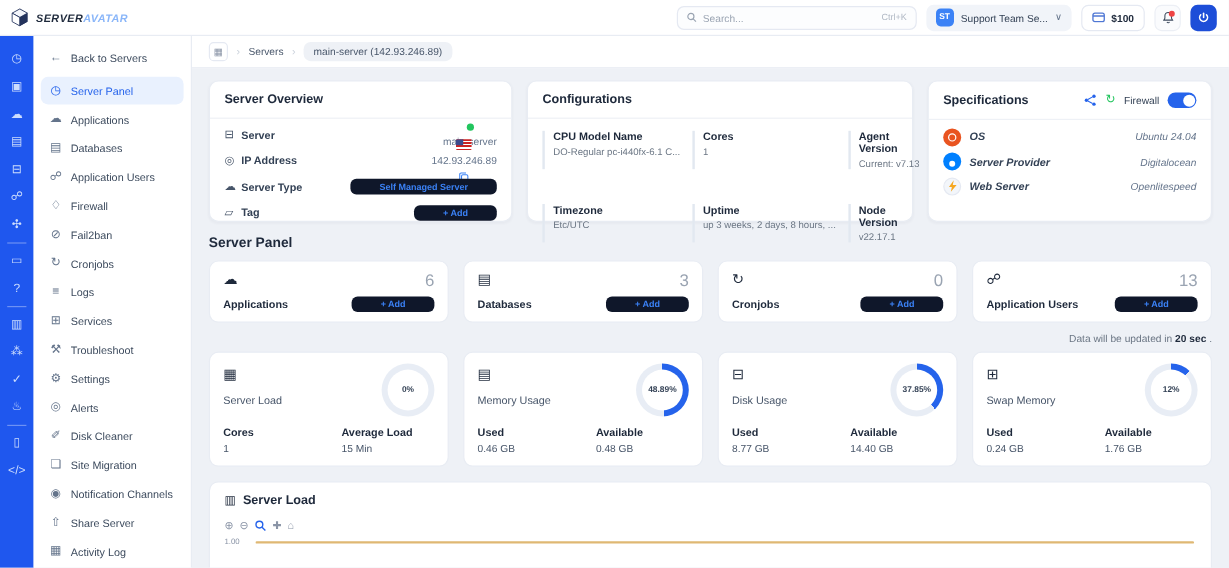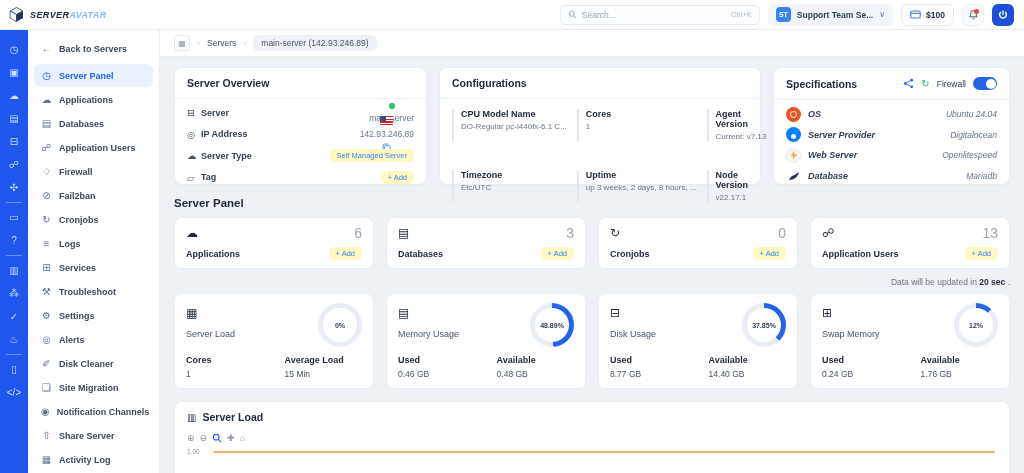--- a/index.html
+++ b/index.html
@@ -17,21 +17,21 @@
   .searchbox { display:flex; align-items:center; gap:5px; width:200px; height:20px;
     border:1px solid #e5e9f2; border-radius:6px; background:#fcfdfe; padding:0 7px; }
   .searchbox input { border:0; outline:0; background:transparent; flex:1; font-size:8.5px; color:#334155;
     font-family:"Liberation Sans","DejaVu Sans",sans-serif; }
   .searchbox input::placeholder { color:#9aa4b2; }
   .kbd { font-size:7.5px; color:#b0b8c4; }
   .userchip { display:flex; align-items:center; gap:6px; height:22px; background:#f1f4f9;
     border-radius:6px; padding:0 8px; cursor:pointer; }
   .avatar { width:15px; height:15px; border-radius:4px; background:#3b82f6; color:#fff;
     font-size:7px; font-weight:bold; display:flex; align-items:center; justify-content:center; }
-  .username { font-size:8.5px; font-weight:bold; color:#334155; }
+  .username { font-size:8.5px; font-weight:normal; color:#334155; }
   .chev { font-size:8px; color:#64748b; }
   .balance { display:flex; align-items:center; gap:5px; height:22px; border:1px solid #e5e9f2;
     border-radius:6px; padding:0 8px; font-size:8.5px; font-weight:bold; color:#1e293b; background:#fff; cursor:pointer; }
   .bellbtn { position:relative; width:22px; height:22px; border:1px solid #eceff5; border-radius:6px;
     background:#fafbfd; display:flex; align-items:center; justify-content:center; cursor:pointer; }
   .belldot { position:absolute; top:4px; right:4px; width:5px; height:5px; border-radius:50%; background:#ef4444; }
   .powerbtn { width:22px; height:22px; border-radius:6px; background:#1d4ed8; display:flex;
     align-items:center; justify-content:center; cursor:pointer; }
 
   
@@ -40,21 +40,21 @@
   .rail-icon { width:28px; height:23px; color:#cdddfd; font-size:10px; display:flex;
     align-items:center; justify-content:center; cursor:pointer; }
   .rail-div { width:16px; border-top:1px solid rgba(255,255,255,.35); margin:3px 0; }
 
   
   .sidebar { position:fixed; top:30px; left:28px; width:132px; height:443px; background:#fff;
     border-right:1px solid #e8ecf3; padding:7px 6px; }
   .side-item { display:flex; align-items:center; gap:7px; height:23px; padding:0 7px;
     border-radius:6px; cursor:pointer; margin-bottom:1px; }
   .si-icon { font-size:10px; color:#64748b; width:11px; text-align:center; }
-  .si-label { font-size:9px; font-weight:bold; color:#3c4a5d; white-space:nowrap; }
+  .si-label { font-size:9px; font-weight:normal; color:#3c4a5d; white-space:nowrap; }
   .side-item.active { background:#e9f1fe; }
   .side-item.active .si-label, .side-item.active .si-icon { color:#2563eb; }
   .side-back { margin-bottom:4px; }
 
   
   .content { position:fixed; top:30px; left:160px; width:864px; height:443px; display:flex; flex-direction:column; }
   .crumbbar { height:27px; background:#fff; border-bottom:1px solid #e8ecf3; display:flex;
     align-items:center; gap:7px; padding:0 14px; flex:none; }
   .crumb-ic { width:16px; height:16px; border:1px solid #e5e9f2; border-radius:4px; color:#8a94a6;
     font-size:8px; display:flex; align-items:center; justify-content:center; }
@@ -74,22 +74,22 @@
 
   .ov-rows { padding:3px 12px; }
   .ov-row { height:21.5px; display:flex; align-items:center; }
   .ov-ic { font-size:9.5px; color:#475569; width:14px; }
   .ov-lab { font-size:9px; font-weight:bold; color:#334155; }
   .ov-right { margin-left:auto; display:flex; align-items:center; gap:4px; font-size:8.5px; color:#64748b;flex-direction:column; }
   .gdot { width:6px; height:6px; border-radius:50%; background:#22c55e; }
   .flag { width:13px; height:9px; border-radius:1px; display:inline-block; position:relative;
     background:repeating-linear-gradient(#c22 0 1.3px,#fff 1.3px 2.6px); overflow:hidden; }
   .flag::before { content:""; position:absolute; top:0; left:0; width:6px; height:5px; background:#3c4a8c; }
-  .badge-blue { background:#fef9c3; color:#3b82f6; font-size:7.5px; font-weight:normal;
-    padding:2px 7px; border-radius:5px; cursor:pointer; }
+  .badge-blue { background:#0f172a; color:#3b82f6; font-size:7.5px; font-weight:bold;
+    padding:2px 24px; border-radius:5px; cursor:pointer; }
 
   .cf-grid { display:grid; grid-template-columns:1fr .72fr 1fr; gap:29px 10px; padding:10px 12px; }
   .cf-item { border-left:2px solid #e2e8f0; padding-left:7px; }
   .cf-lab { font-size:9px; font-weight:bold; color:#1e293b; }
   .cf-val { font-size:8px; color:#6b7684; margin-top:3px; white-space:nowrap; overflow:hidden; text-overflow:ellipsis; }
 
   .sp-tools { margin-left:auto; display:flex; align-items:center; gap:7px; }
   .sp-refresh { color:#22c55e; font-size:10px; cursor:pointer; }
   .fw-label { font-size:8.5px; color:#334155; }
   .toggle { width:24px; height:13px; border-radius:7px; background:#2563eb; position:relative; cursor:pointer; }
@@ -403,29 +403,20 @@
           </div>
           <div class="sp-row">
             <span class="sp-ic ic-ws">
               <svg width="8" height="10" viewBox="0 0 10 12">
                   <path d="M6 0 1 7h3l-1 5 6-7H5z" fill="#f6a821"></path>
                 </svg>
             </span>
             <span class="sp-lab">Web Server</span>
             <span class="sp-val">Openlitespeed</span>
           </div>
-          <div class="sp-row">
-            <span class="sp-ic ic-db">
-              <svg width="12" height="10" viewBox="0 0 12 10">
-                  <path d="M1 9 C3 4 6 5 11 1 C10 6 6 9 1 9z" fill="#25355c"></path>
-                </svg>
-            </span>
-            <span class="sp-lab">Database</span>
-            <span class="sp-val">Mariadb</span>
-          </div>
         </div>
       </div>
     </div>
 
     <div class="sec-title">Server Panel</div>
     <div class="stats">
       <div class="stat-card">
         <div class="stat-top">
           <span class="stat-ic">☁</span>
           <span class="stat-count">6</span>

